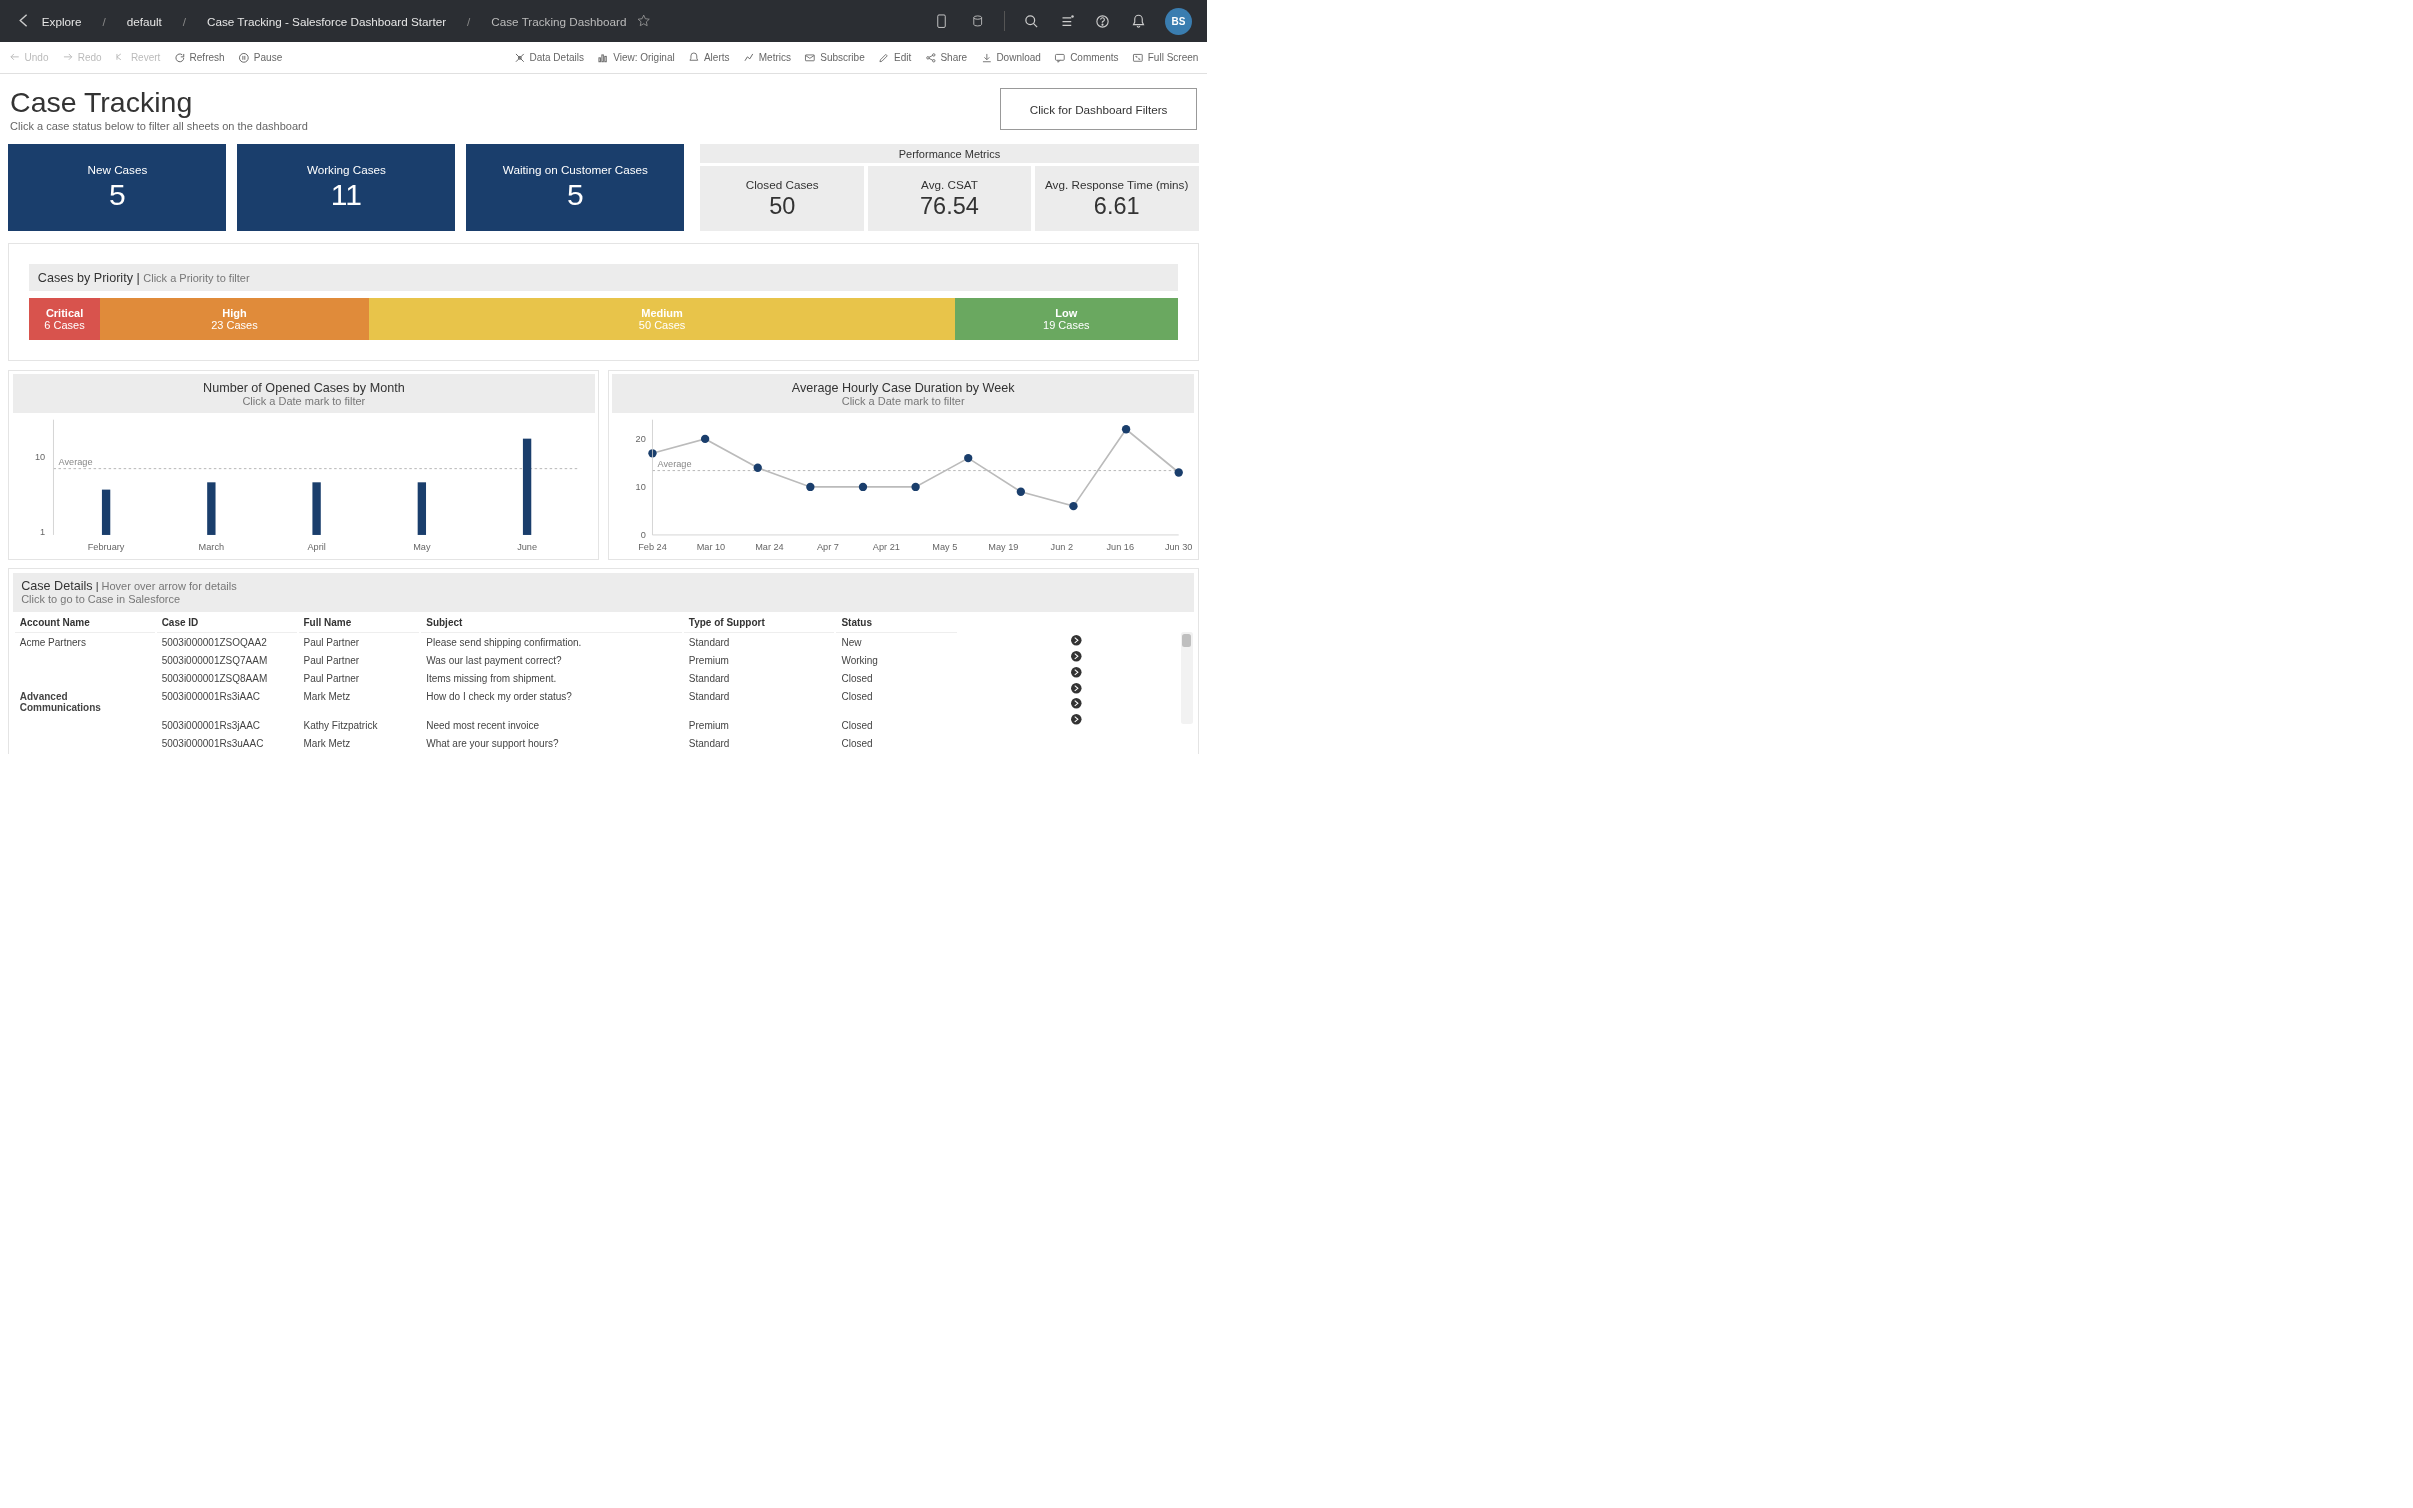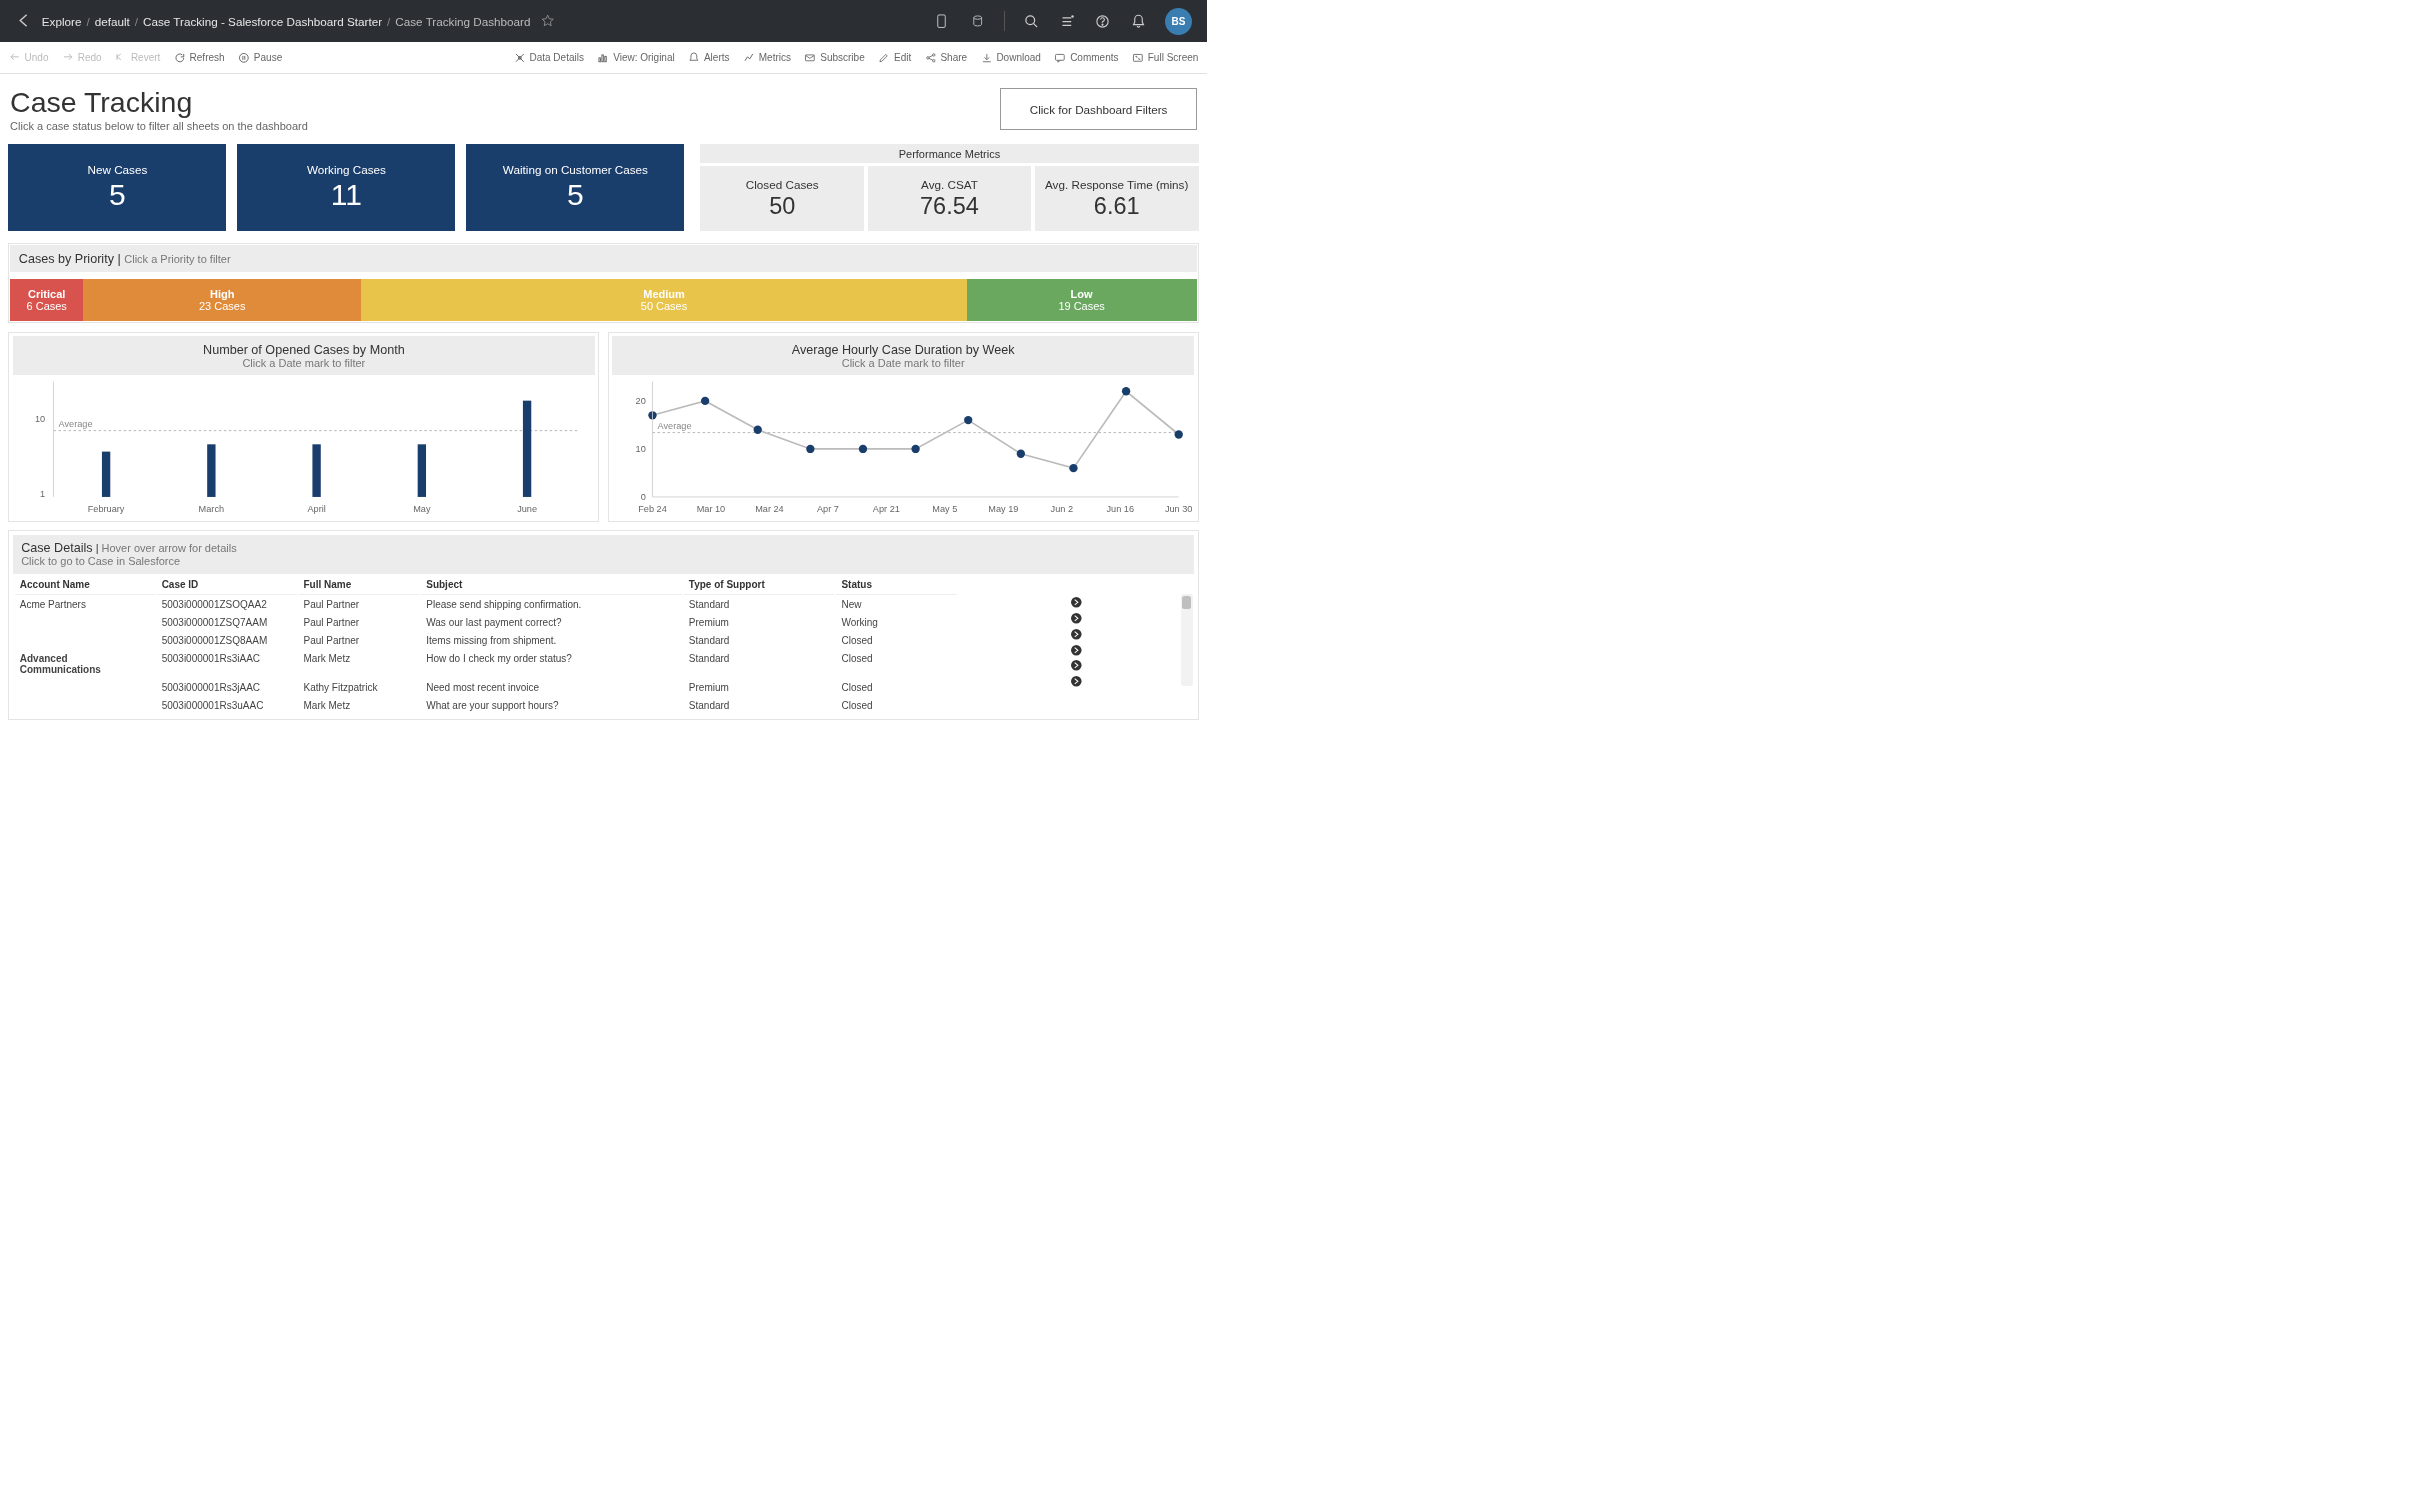--- a/index.html
+++ b/index.html
@@ -1,21 +1,21 @@
 <!DOCTYPE html>
 <html style="font-size:13.4px"><head>
 <meta charset="utf-8">
 <style>
 * { box-sizing: border-box; margin: 0; padding: 0; }
 body { font-family: -apple-system, BlinkMacSystemFont, "Segoe UI", Arial, sans-serif; background: #fff; color: #333; font-size: 11px; width: 1207px; height: 754px; overflow: hidden; }
 
 
 .topbar { height: 42px; background: #2b2e33; display: flex; align-items: center; padding: 0 15px; color: #e6e6e6; }
 .topbar .back-arrow { width: 18.4px; height: 18.4px; display:flex; align-items:center; cursor:pointer; }
-.breadcrumb { display:flex; align-items:center; gap:5px; margin-left:8.4px; font-size:11.7px; }
+.breadcrumb { display:flex; align-items:center; gap:21px; margin-left:8.4px; font-size:11.7px; }
 .breadcrumb a { color:#e6e6e6; text-decoration:none; }
 .breadcrumb .sep { color:#888; }
 .breadcrumb .current { color:#bbb; }
 .star { margin-left:8.4px; color:#888; cursor:pointer; }
 .topbar-right { margin-left:auto; display:flex; align-items:center; gap:18.4px; }
 .topbar-right .divider { width:0.8px; height:20px; background:#555; }
 .icon-btn { width:17px; height:17px; display:flex; align-items:center; justify-content:center; cursor:pointer; }
 .avatar { width:27px; height:27px; border-radius:50%; background:#3a7db0; color:#fff; display:flex; align-items:center; justify-content:center; font-size:10px; font-weight:600; }
 
 
@@ -39,21 +39,21 @@
 .kpi-card .label { font-size:11.7px; }
 .kpi-card .value { font-size:30px; font-weight:400; margin-top:1.7px; }
 .kpi-right { flex:1; display:flex; flex-direction:column; margin-left:11.7px;border-radius:8px; }
 .perf-header { background:#ececec; text-align:center; padding:3.4px 0; font-size:11px; color:#333; }
 .perf-cards { display:flex; gap:3.4px; margin-top:3.4px; flex:1; }
 .perf-card { flex:1; background:#ececec; display:flex; flex-direction:column; align-items:center; justify-content:center; }
 .perf-card .label { font-size:11.7px; color:#333; }
 .perf-card .value { font-size:23.5px; color:#333; margin-top:1.7px; }
 
 
-.panel { border:1.7px solid #e4e4e4; margin-top:11.7px; padding:1px; }
+.panel { border:1.7px solid #e4e4e4; margin-top:11.7px; padding:20px; }
 .panel-header { background:#ececec; padding:6.7px 8.4px; font-size:12.6px; color:#333; }
 .panel-header .hint { color:#777; font-size:11px; }
 .priority-bar { display:flex; height:42px; margin-top:7px; }
 .priority-seg { display:flex; flex-direction:column; align-items:center; justify-content:center; color:#fff; font-size:11px; }
 .priority-seg .plabel { font-weight:600; }
 .priority-seg.critical { background:#d8534d; }
 .priority-seg.high { background:#e08b3a; }
 .priority-seg.medium { background:#e8c44a; }
 .priority-seg.low { background:#6aa860; }
 

